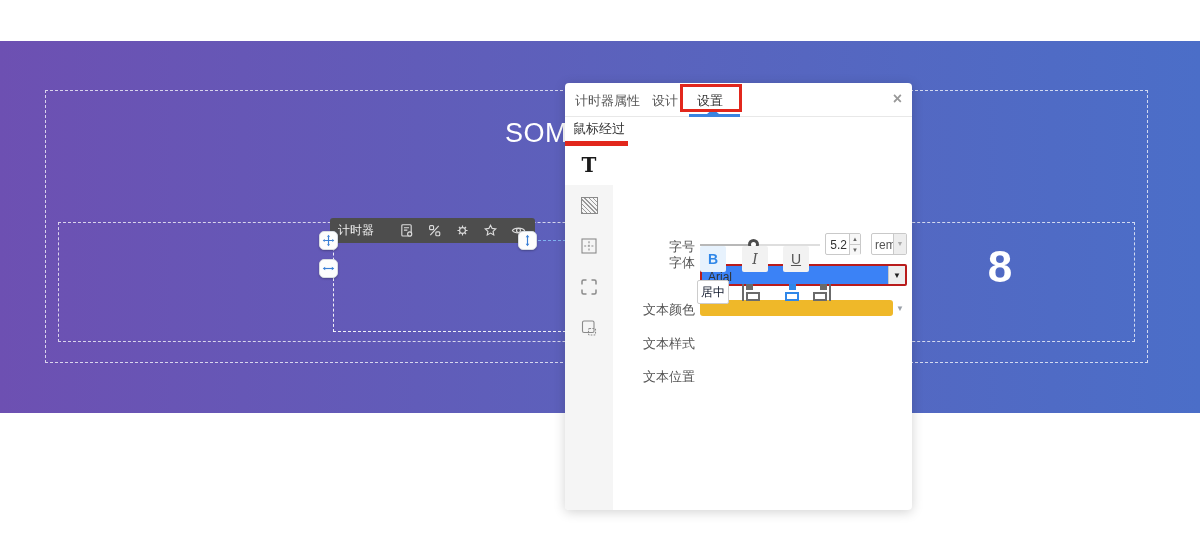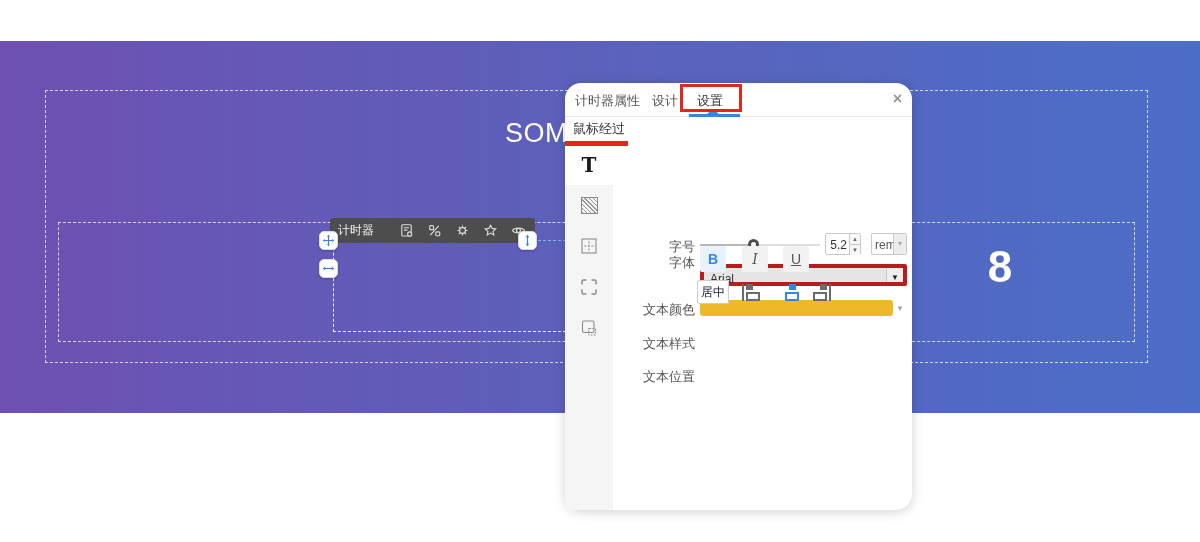--- a/index.html
+++ b/index.html
@@ -44,21 +44,21 @@
   .handle { position:absolute; width:19px; height:19px; background:#fdfdfd;
             border:1px solid #d8dce2; border-radius:5px; box-shadow:0 1px 2px rgba(0,0,0,.25);
             display:flex; align-items:center; justify-content:center; z-index:4; }
   .handle svg { width:13px; height:13px; }
   .h-move { left:319px; top:231px; }
   .h-hresize { left:319px; top:259px; }
   .h-vresize { left:518px; top:231px; }
 
   
   .panel { position:absolute; left:565px; top:83px; width:347px; height:427px;
-           background:#fff; border-radius:16px; box-shadow:0 2px 12px rgba(0,0,0,.18);
+           background:#fff; border-radius:4px; box-shadow:0 2px 12px rgba(0,0,0,.18);
            z-index:5; font-size:13px; color:#444; }
   .panel-header { position:absolute; left:0; top:0; width:347px; height:34px;
            border-bottom:1px solid #e8e8e8; }
   .tab { position:absolute; top:9px; font-size:13px; color:#555; cursor:pointer; }
   .tab-1 { left:10px; }
   .tab-2 { left:87px; }
   .tab-3 { left:132px; color:#333; }
   .tab-indicator { position:absolute; left:124px; top:31px; width:51px; height:3px;
            background:#3a84e0; }
   .tab-indicator::before { content:""; position:absolute; left:18px; top:-5px;
@@ -106,21 +106,21 @@
 
   .unitbox { position:absolute; left:306px; top:150px; width:36px; height:22px;
              border:1px solid #c9c9c9; border-radius:2px; background:#fff; display:flex;
              overflow:hidden; }
   .unit-val { flex:1; font-size:12px; color:#555; padding:4px 0 0 3px; white-space:nowrap;
              overflow:hidden; }
   .unit-btn { width:13px; background:#ededed; border-left:1px solid #c9c9c9; font-size:7px;
              color:#aaa; text-align:center; line-height:20px; cursor:pointer; }
 
   .fontsel { position:absolute; left:135px; top:181px; width:207px; height:22px;
-             border:4px solid #b91c1c; border-radius:2px; background:#e5e5e5; display:flex; }
+             border:2px solid #b91c1c; border-radius:2px; background:#3b82f6; display:flex; }
   .fontsel-val { flex:1; font-size:12px; color:#333; padding:4px 0 0 6px; }
   .fontsel-btn { width:17px; background:#eee; border-left:1px solid #c9c9c9; font-size:8px;
              color:#222; text-align:center; line-height:20px; cursor:pointer; }
 
   .swatch { position:absolute; left:135px; top:217px; width:193px; height:16px;
             background:#efb829; border-radius:3px; cursor:pointer; }
   .swatch-arrow { position:absolute; left:331px; top:221px; font-size:8px; color:#9aa0a8;
             cursor:pointer; }
 
   .stylebtn { position:absolute; width:26px; height:26px; top:163px; display:flex;

